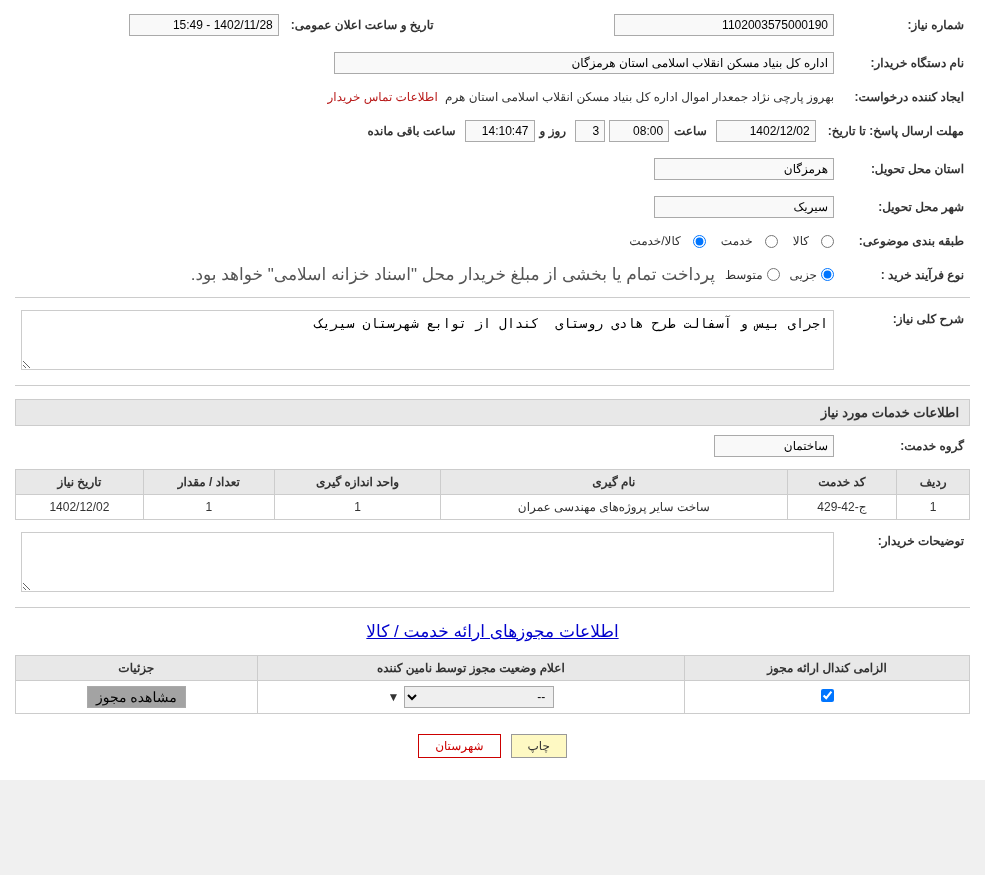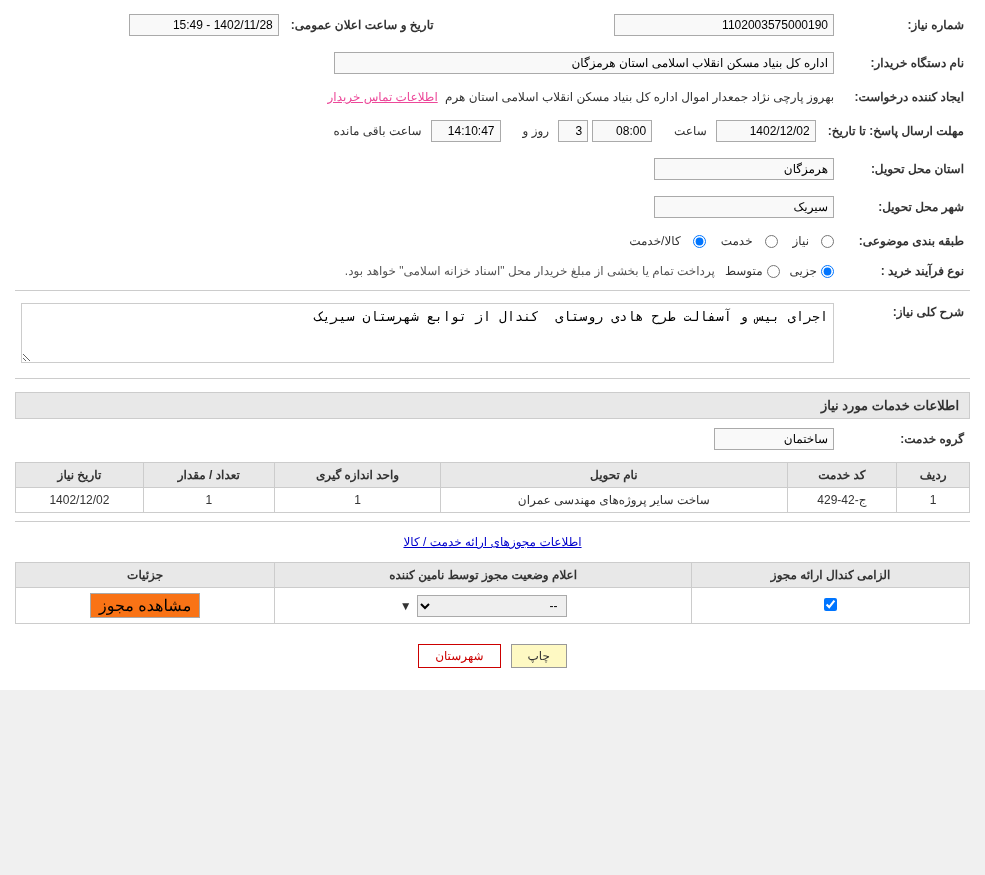--- a/index.html
+++ b/index.html
@@ -49,22 +49,21 @@
       font-family: Tahoma, Arial, sans-serif;
       font-size: 12px;
       direction: rtl;
     }
     .input-wide { width: 220px; }
     .input-medium { width: 150px; }
     .input-readonly {
       background: #f9f9f9;
     }
     .link-blue {
-      color: #ec4899;
-      text-decoration: underline;
+      color: #b91c1c;
       cursor: pointer;
     }
     .separator {
       border: none;
       border-top: 1px solid #ccc;
       margin: 8px 0;
     }
     .radio-group {
       display: flex;
       gap: 15px;
@@ -83,21 +82,21 @@
       gap: 10px;
       direction: rtl;
     }
     .process-row label {
       display: flex;
       align-items: center;
       gap: 4px;
     }
     .process-text {
       color: #555;
-      font-size: 12px;
+      font-size: 17px;
     }
     
     .data-table {
       width: 100%;
       border-collapse: collapse;
       margin: 8px 0;
       font-size: 12px;
     }
     .data-table th {
       background: #e8e8e8;
@@ -149,22 +148,22 @@
       border-color: #c00;
     }
     .footer-buttons {
       text-align: center;
       padding: 12px 0;
       display: flex;
       justify-content: center;
       gap: 10px;
     }
     .inline-label {
-      font-weight: normal;
-      margin-left: 22px;
+      font-weight: bold;
+      margin-left: 5px;
       margin-right: 5px;
       text-align: center;
     }
     .flex-row {
       display: flex;
       align-items: center;
       direction: rtl;
     }
     .checkbox-cell {
       text-align: center;
@@ -172,31 +171,31 @@
     .select-field {
       border: 1px solid #aaa;
       padding: 2px 4px;
       font-family: Tahoma, Arial, sans-serif;
       font-size: 12px;
       direction: rtl;
       width: 150px;
     }
     .small-btn {
       padding: 2px 8px;
-      font-size: 16px;
+      font-size: 14px;
       border: 1px solid #aaa;
-      background: #f97316;
+      background: #a3a3a3;
       cursor: pointer;
     }
     .permissions-link {
       color: #0000cc;
       text-decoration: underline;
       text-align: center;
       padding: 5px 0;
-      font-size: 12px;
+      font-size: 17px;
     }
   </style>
 </head>
 <body>
 
 <div class="page-wrapper">
 
 
   <div class="content main-container">
 
@@ -280,21 +279,21 @@
       </table>
 
     <table class="info-table">
       <tbody>
           <tr>
         <td class="label-cell">طبقه بندی موضوعی:</td>
         <td>
           <div class="radio-group">
             <label>
               <input type="radio" name="category" style="">
-              <span>نیاز</span>
+              <span>کالا</span>
             </label>
             <label>
               <input type="radio" name="category" style="">
               <span>خدمت</span>
             </label>
             <label>
               <input type="radio" name="category" checked="" style="">
               <span>کالا/خدمت</span>
             </label>
           </div>
@@ -350,38 +349,48 @@
         </td>
       </tr>
     </tbody>
       </table>
 
     <table class="data-table">
       <thead>
         <tr>
           <th>ردیف</th>
           <th>کد خدمت</th>
-          <th>نام تحویل</th>
+          <th>نام گیری</th>
           <th>واحد اندازه گیری</th>
           <th>تعداد / مقدار</th>
           <th>تاریخ نیاز</th>
         </tr>
       </thead>
       <tbody>
         <tr>
           <td>1</td>
           <td>ج-42-429</td>
           <td>ساخت سایر پروژه‌های مهندسی عمران</td>
           <td>1</td>
           <td>1</td>
           <td>1402/12/02</td>
         </tr>
       </tbody>
     </table>
 
+    <table class="info-table">
+      <tbody>
+          <tr>
+        <td class="label-cell" style="vertical-align:top; padding-top:6px;">توضیحات خریدار:</td>
+        <td>
+          <textarea class="description-box" style="height: 60px;"></textarea>
+        </td>
+      </tr>
+    </tbody>
+      </table>
 
     <hr class="separator">
 
     <div class="permissions-link">اطلاعات مجوزهای ارائه خدمت / کالا</div>
 
     <table class="data-table" style="margin-top:8px;">
       <thead>
         <tr>
           <th>الزامی کندال ارائه مجوز</th>
           <th>اعلام وضعیت مجوز توسط نامین کننده</th>

